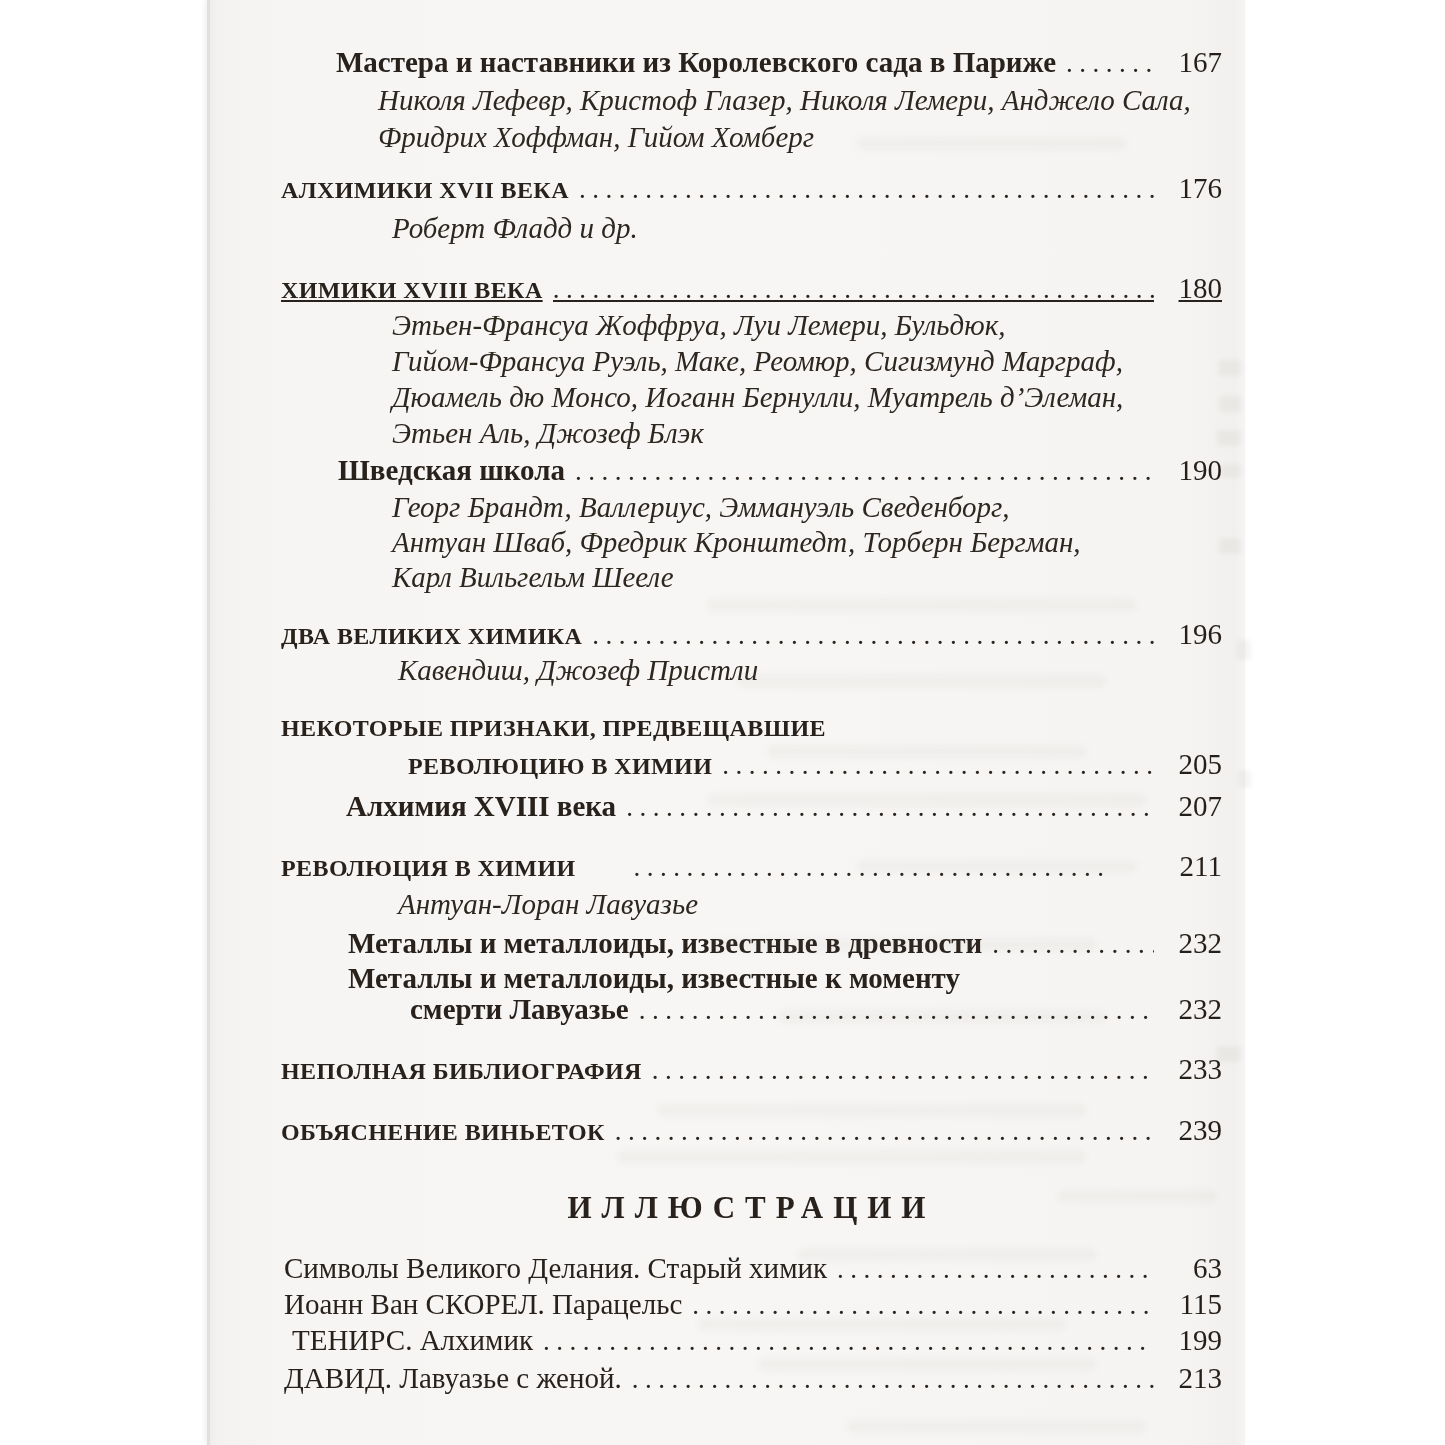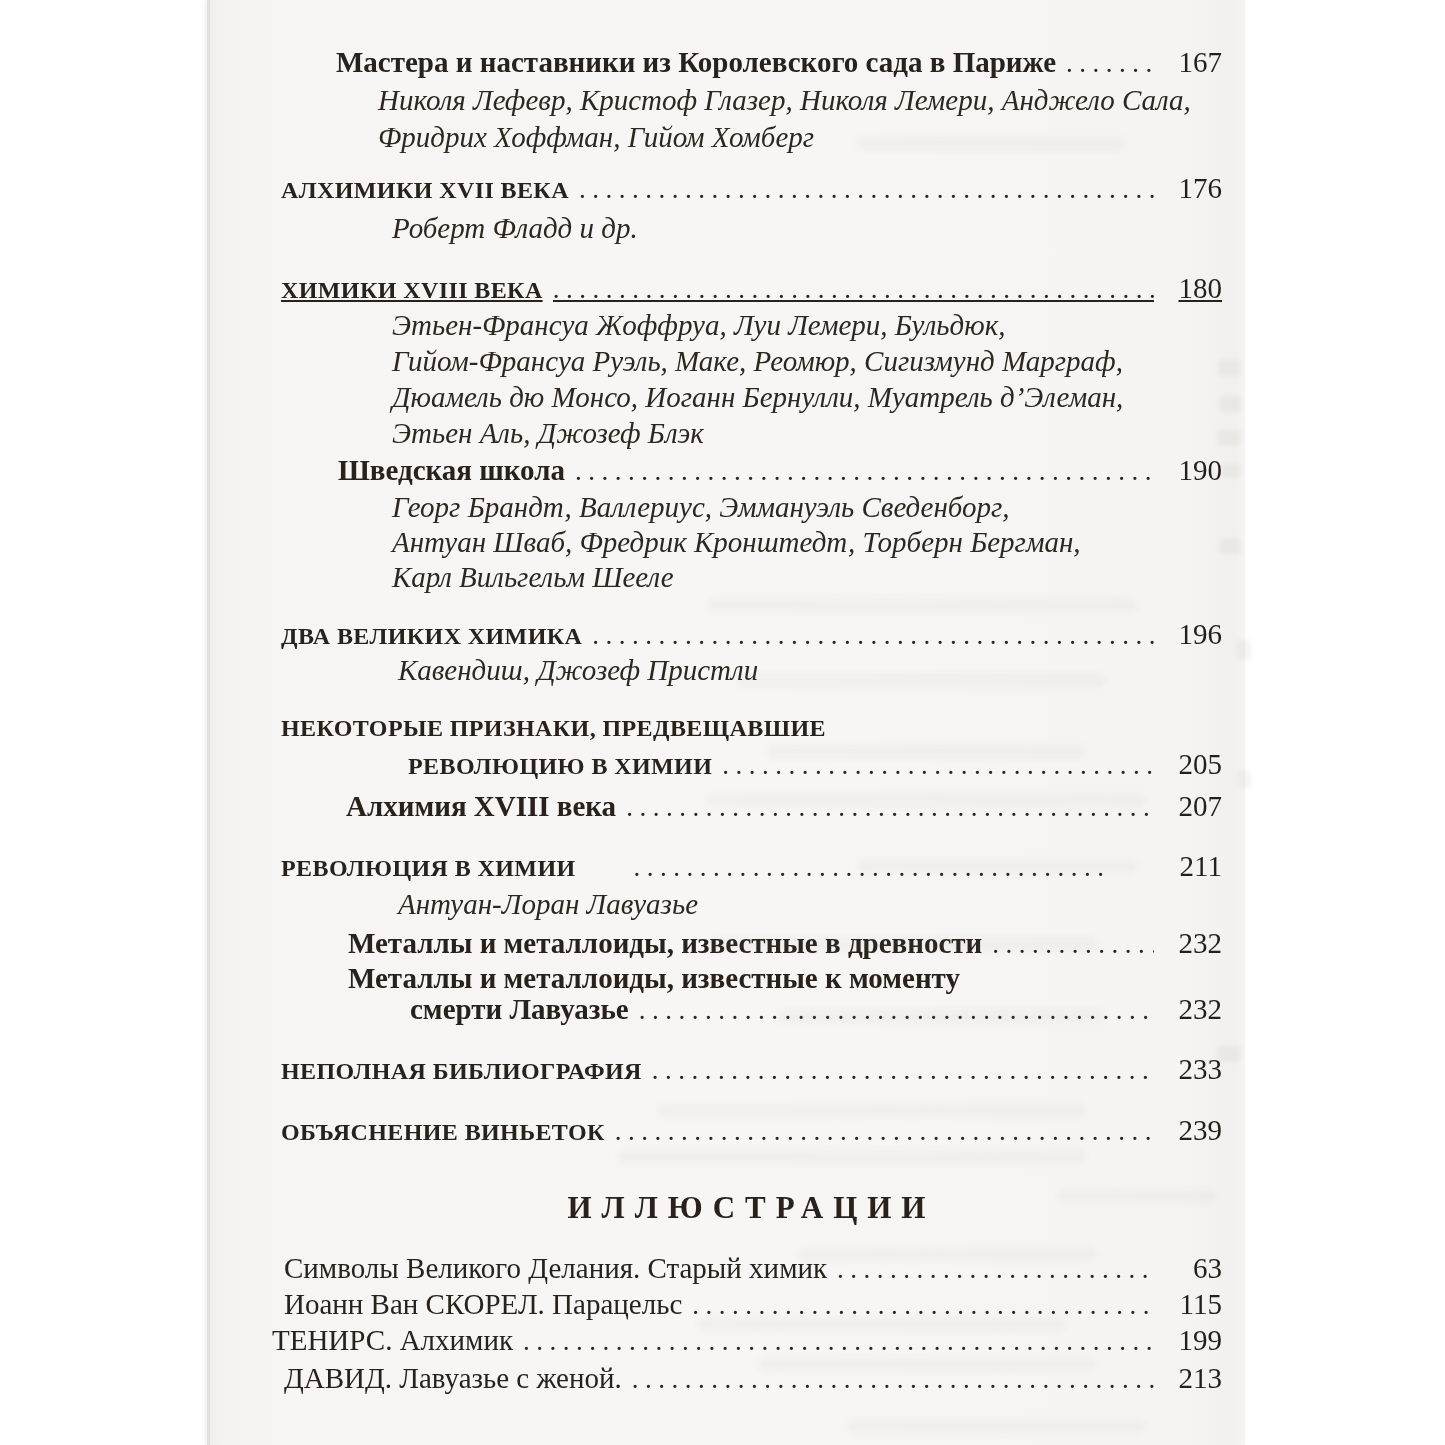--- a/index.html
+++ b/index.html
@@ -151,21 +151,21 @@
     <div class="row illustration" style="top: 1250px; left: 77px; right: 23px;">
       <span class="t">Символы Великого Делания. Старый химик</span>
       <span class="leader">................................................................................................................................................................</span>
       <span class="num">63</span>
     </div>
     <div class="row illustration" style="top: 1286px; left: 77px; right: 23px;">
       <span class="t">Иоанн Ван СКОРЕЛ. Парацельс</span>
       <span class="leader">................................................................................................................................................................</span>
       <span class="num">115</span>
     </div>
-    <div class="row illustration" style="top: 1322px; left: 65px; right: 23px;">
+    <div class="row illustration" style="top: 1322px; left: 85px; right: 23px;">
       <span class="t">ТЕНИРС. Алхимик</span>
       <span class="leader">................................................................................................................................................................</span>
       <span class="num">199</span>
     </div>
     <div class="row illustration" style="top: 1360px; left: 77px; right: 23px;">
       <span class="t">ДАВИД. Лавуазье с женой.</span>
       <span class="leader">................................................................................................................................................................</span>
       <span class="num">213</span>
     </div>
     <div class="bleed" style="left: 650px; top: 137px; width: 270px; height: 13px;"></div>

